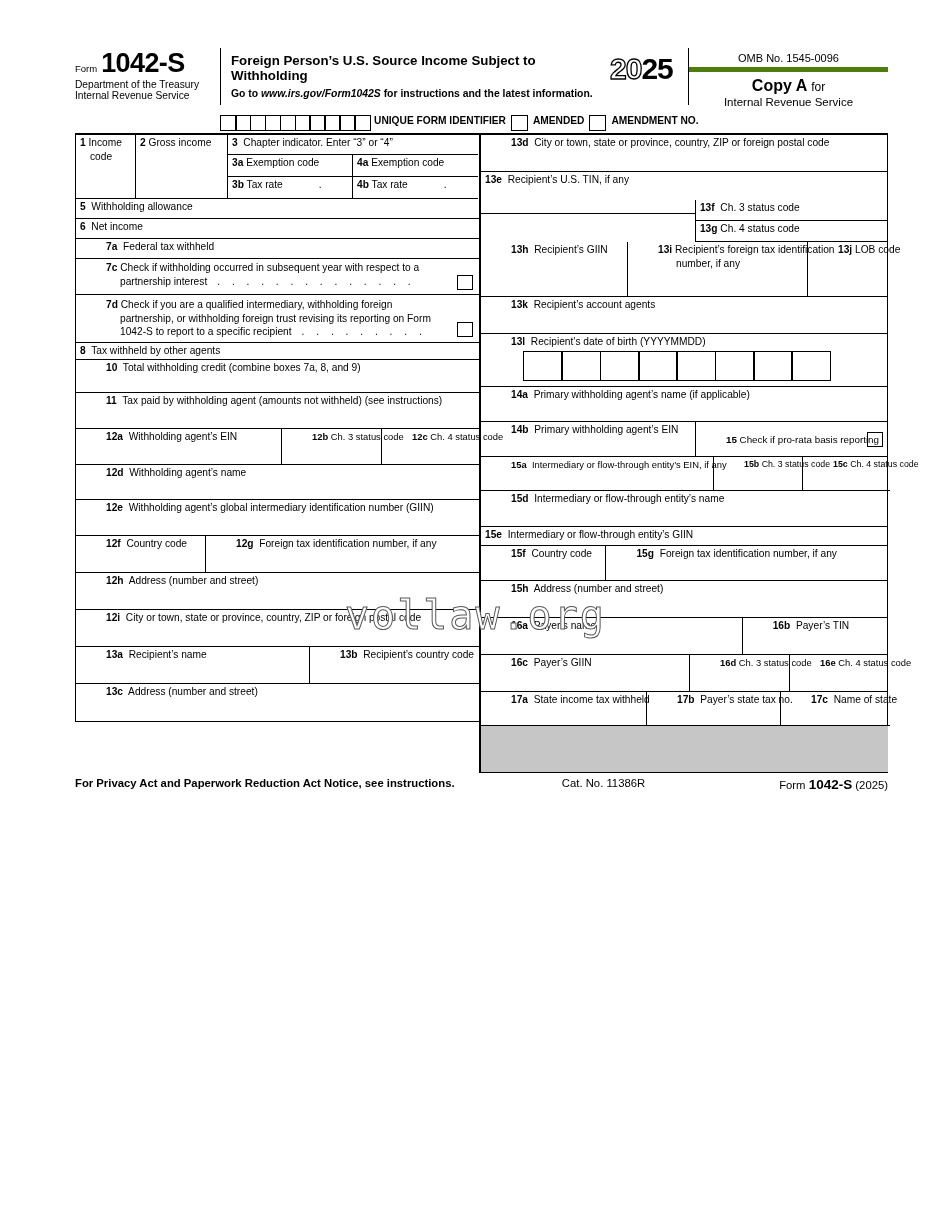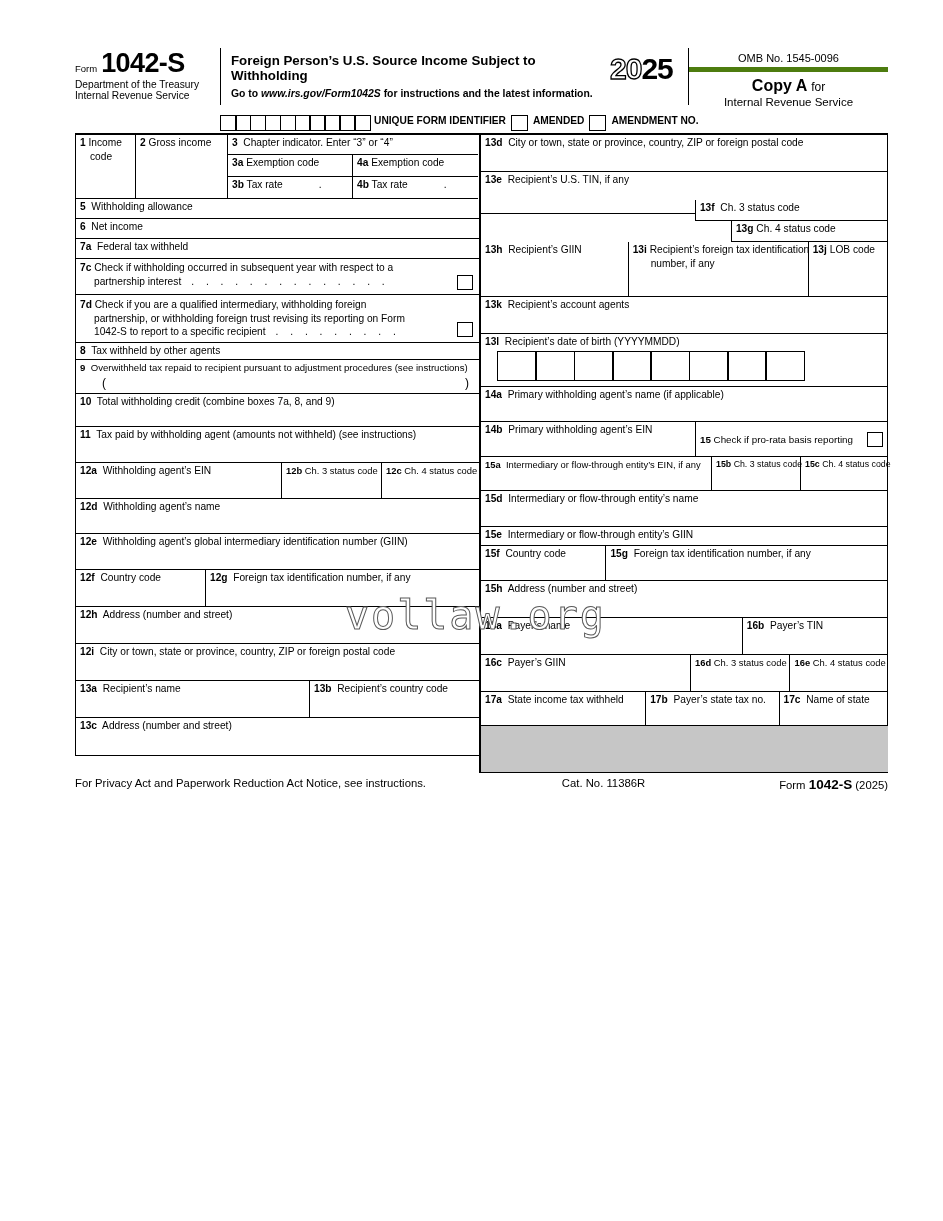--- a/index.html
+++ b/index.html
@@ -18,21 +18,21 @@
   }
   .form {
     position: absolute;
     left: 75px;
     top: 48px;
     width: 813px;
   }
   .lbl { font-size: 10.2px; line-height: 11.5px; padding: 2px 0 0 4px; white-space: nowrap; }
   .lbl .n { font-weight: bold; }
   .lbl.wrap { white-space: normal; }
-  .thick-b { border-bottom: 2px solid #000; }
+  .thick-b { border-bottom: 2px solid #000; padding-left: 26px; }
 
   
   .masthead { display: flex; height: 57px; }
   .mh-left { width: 145px; padding-top: 2px; }
   .mh-formline { display: flex; align-items: baseline; }
   .mh-formword { font-size: 9.5px; padding-right: 4px; }
   .mh-1042s { font-size: 27px; font-weight: bold; letter-spacing: -0.6px; line-height: 26px; }
   .mh-dept { font-size: 10.2px; line-height: 11.4px; margin-top: 3px; }
   .mh-mid { flex: 1; padding-left: 10px; border-left: 1px solid #000; }
   .mh-title { font-size: 13.3px; font-weight: bold; line-height: 15px; padding-top: 5px; }
@@ -76,21 +76,21 @@
 
   .dob-row { display: flex; padding: 3px 0 0 16px; }
   .dob-row .cell { width: 40px; height: 30px; border: 1.7px solid #000; margin-right: -1.7px; }
 
   .paren { font-size: 12px; }
 
   .gray { background: #c6c6c6; }
 
   
   .footer { display: flex; margin-top: 4px; font-size: 11.3px; }
-  .ft-left { width: 404px; font-weight: normal; padding-left: 0px; }
+  .ft-left { width: 404px; font-weight: bold; padding-left: 0px; }
   .ft-cat { flex: 1; text-align: center; }
   .ft-right { width: 160px; text-align: right; }
   .ft-right .big { font-size: 13.5px; font-weight: bold; }
 
   
   .watermark {
     position: absolute;
     left: 345px;
     top: 592px;
     font-family: "DejaVu Sans Mono", monospace;
@@ -218,27 +218,20 @@
           <div class="lbl wrap" style="padding-top:4px;"><span class="n">7d</span> <span>Check if you are a qualified intermediary, withholding foreign</span></div>
           <div class="lbl" style="padding-left:18px;"><span>partnership, or withholding foreign trust revising its reporting on Form</span></div>
           <div class="lbl" style="padding-left:18px;"><span>1042-S to report to a specific recipient</span><span class="dots" style="padding-left:10px;">. . . . . . . . .</span></div>
           <span class="chk" style="top:27px;"></span>
         </div>
 
         <div class="cellbox" style="height:17px;">
           <div class="lbl"><span class="n">8</span>&nbsp; <span>Tax withheld by other agents</span></div>
         </div>
 
-        <div class="cellbox thick-b" style="height:34px;">
-          <div class="lbl" style="font-size:9.6px;"><span class="n">9</span>&nbsp; <span>Overwithheld tax repaid to recipient pursuant to adjustment procedures (see instructions)</span></div>
-          <div style="display:flex;justify-content:space-between;padding:2px 10px 0 26px;">
-            <span class="paren">(</span>
-            <span class="paren">)</span>
-          </div>
-        </div>
 
         <div class="cellbox thick-b" style="height:33px;">
           <div class="lbl"><span class="n">10</span>&nbsp; <span>Total withholding credit (combine boxes 7a, 8, and 9)</span></div>
         </div>
         <div class="cellbox thick-b" style="height:36px;">
           <div class="lbl"><span class="n">11</span>&nbsp; <span>Tax paid by withholding agent (amounts not withheld) (see instructions)</span></div>
         </div>
 
         <div class="cell-row">
           <div class="cellbox thick-b" style="width:206px;height:36px;">
@@ -296,21 +289,21 @@
         </div>
 
         <div class="cell-row">
           <div class="cellbox" style="width:215px;height:42px;border-left:none;">
             <div class="lbl"><span class="n">13e</span>&nbsp; <span>Recipient’s U.S. TIN, if any</span></div>
           </div>
           <div style="width:194px;">
             <div class="cellbox" style="height:21px;margin-top:28px;">
               <div class="lbl"><span class="n">13f</span>&nbsp; <span>Ch. 3 status code</span></div>
             </div>
-            <div class="cellbox" style="height:21px;margin-left:36px;">
+            <div class="cellbox" style="height:21px;">
               <div class="lbl"><span class="n">13g</span> <span>Ch. 4 status code</span></div>
             </div>
           </div>
         </div>
 
         <div class="cell-row">
           <div class="cellbox thick-b" style="width:148px;height:55px;border-left:none;">
             <div class="lbl"><span class="n">13h</span>&nbsp; <span>Recipient’s GIIN</span></div>
           </div>
           <div class="cellbox thick-b" style="width:180px;height:55px;">

